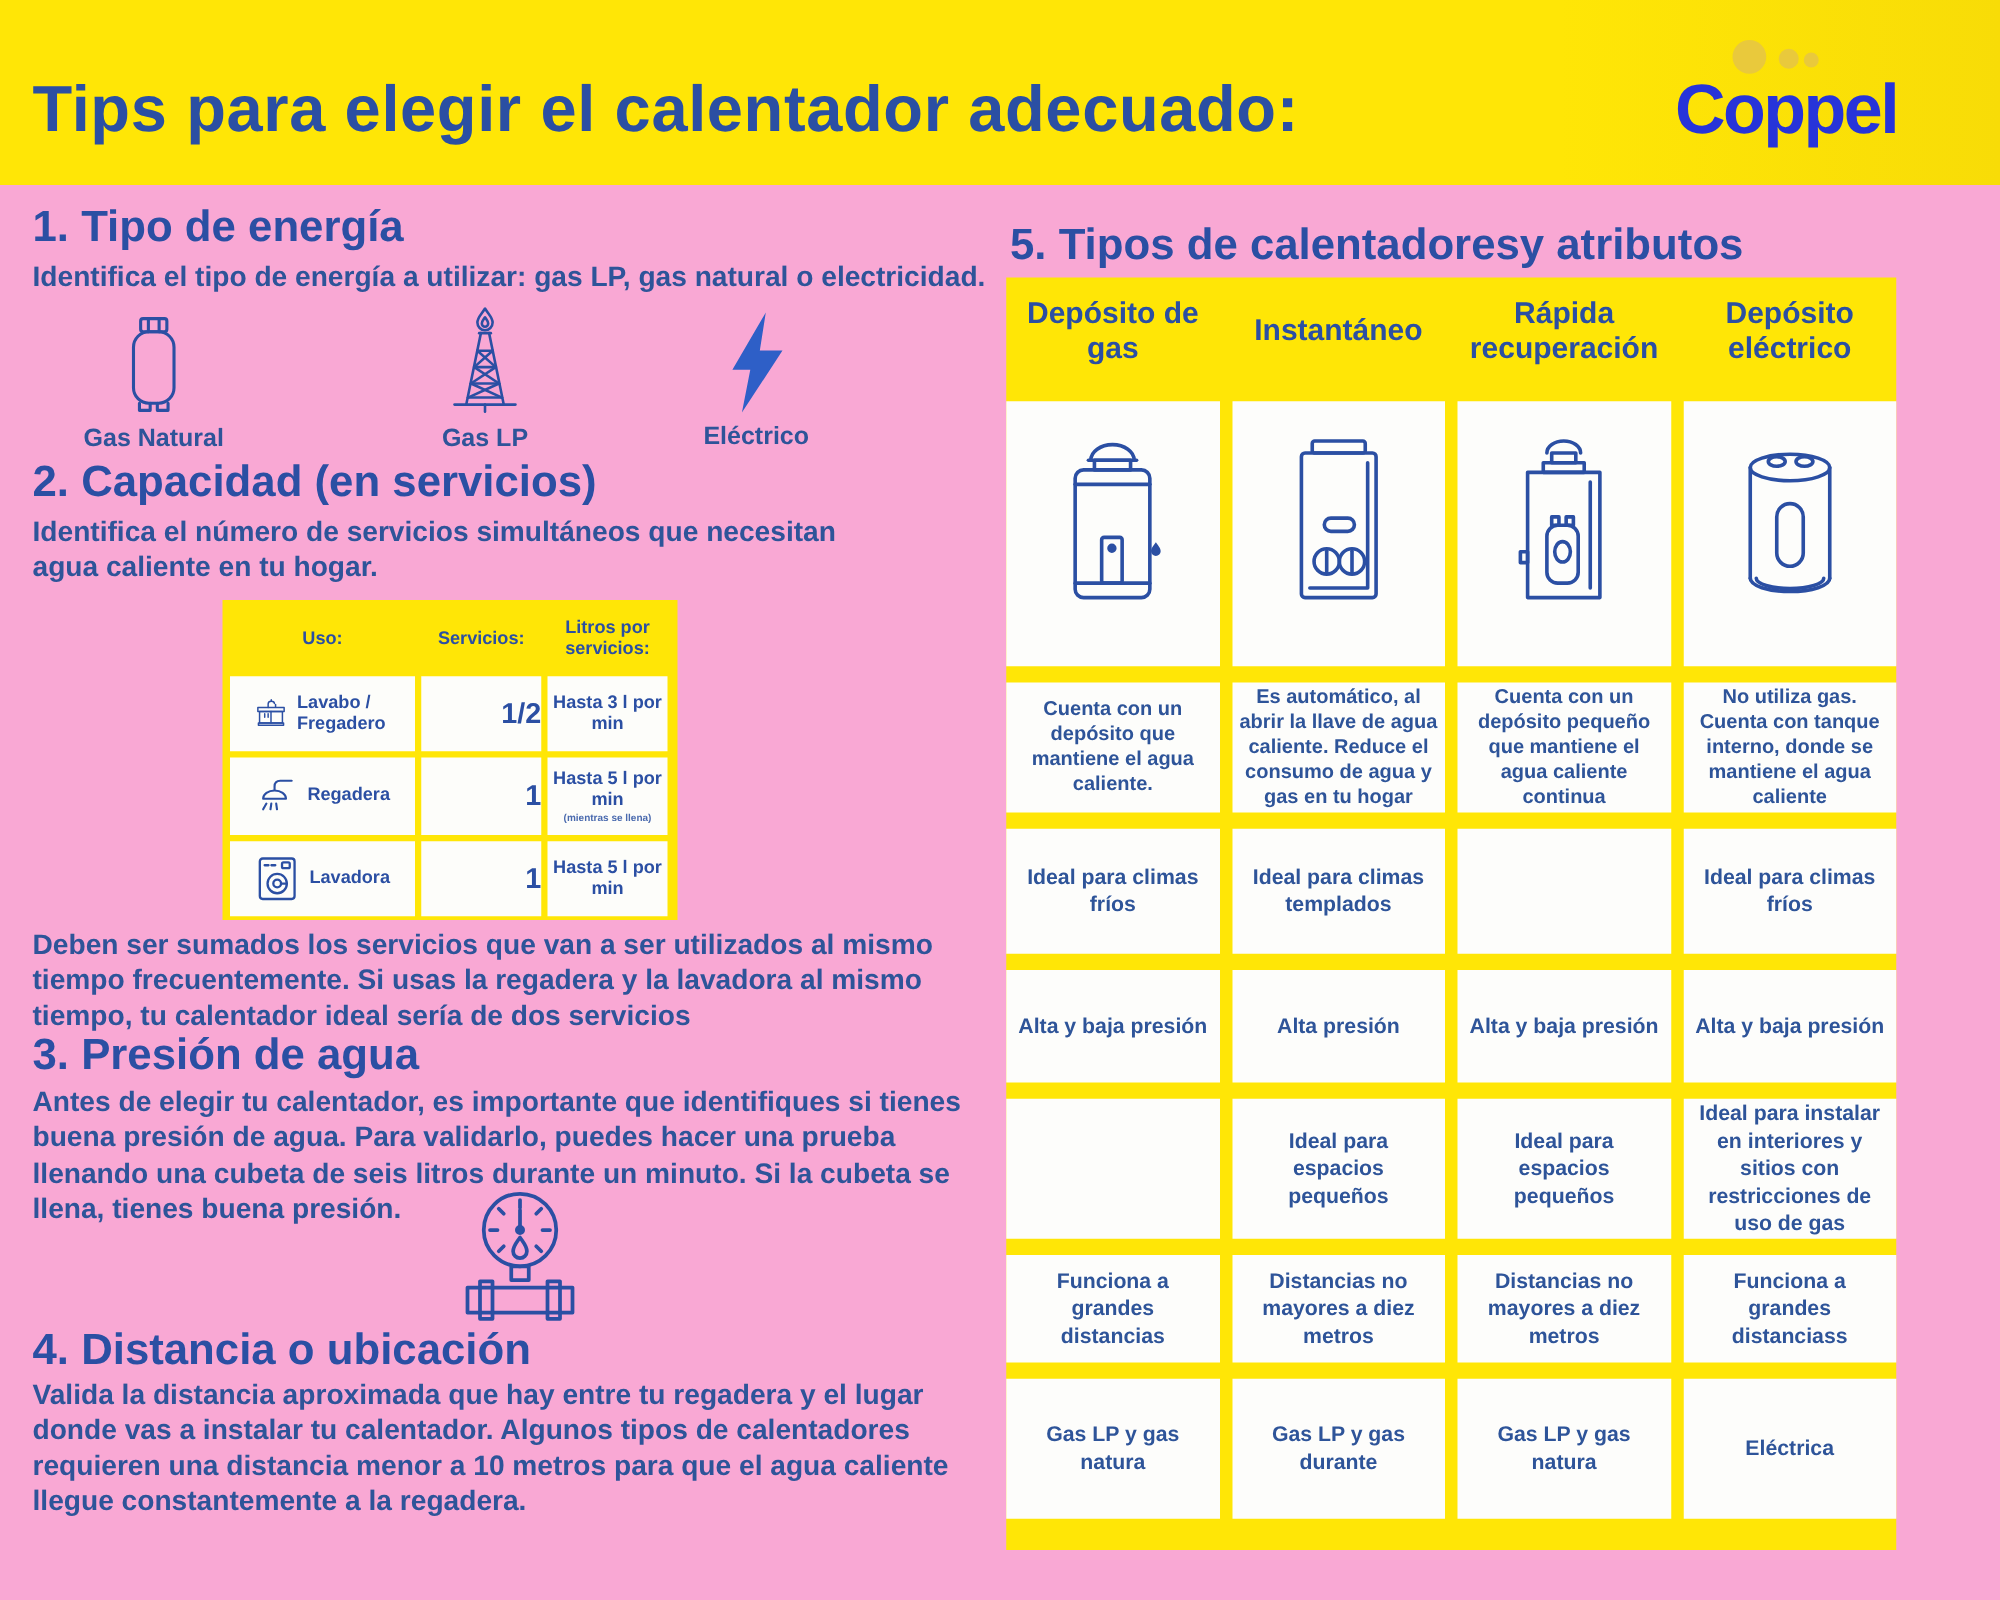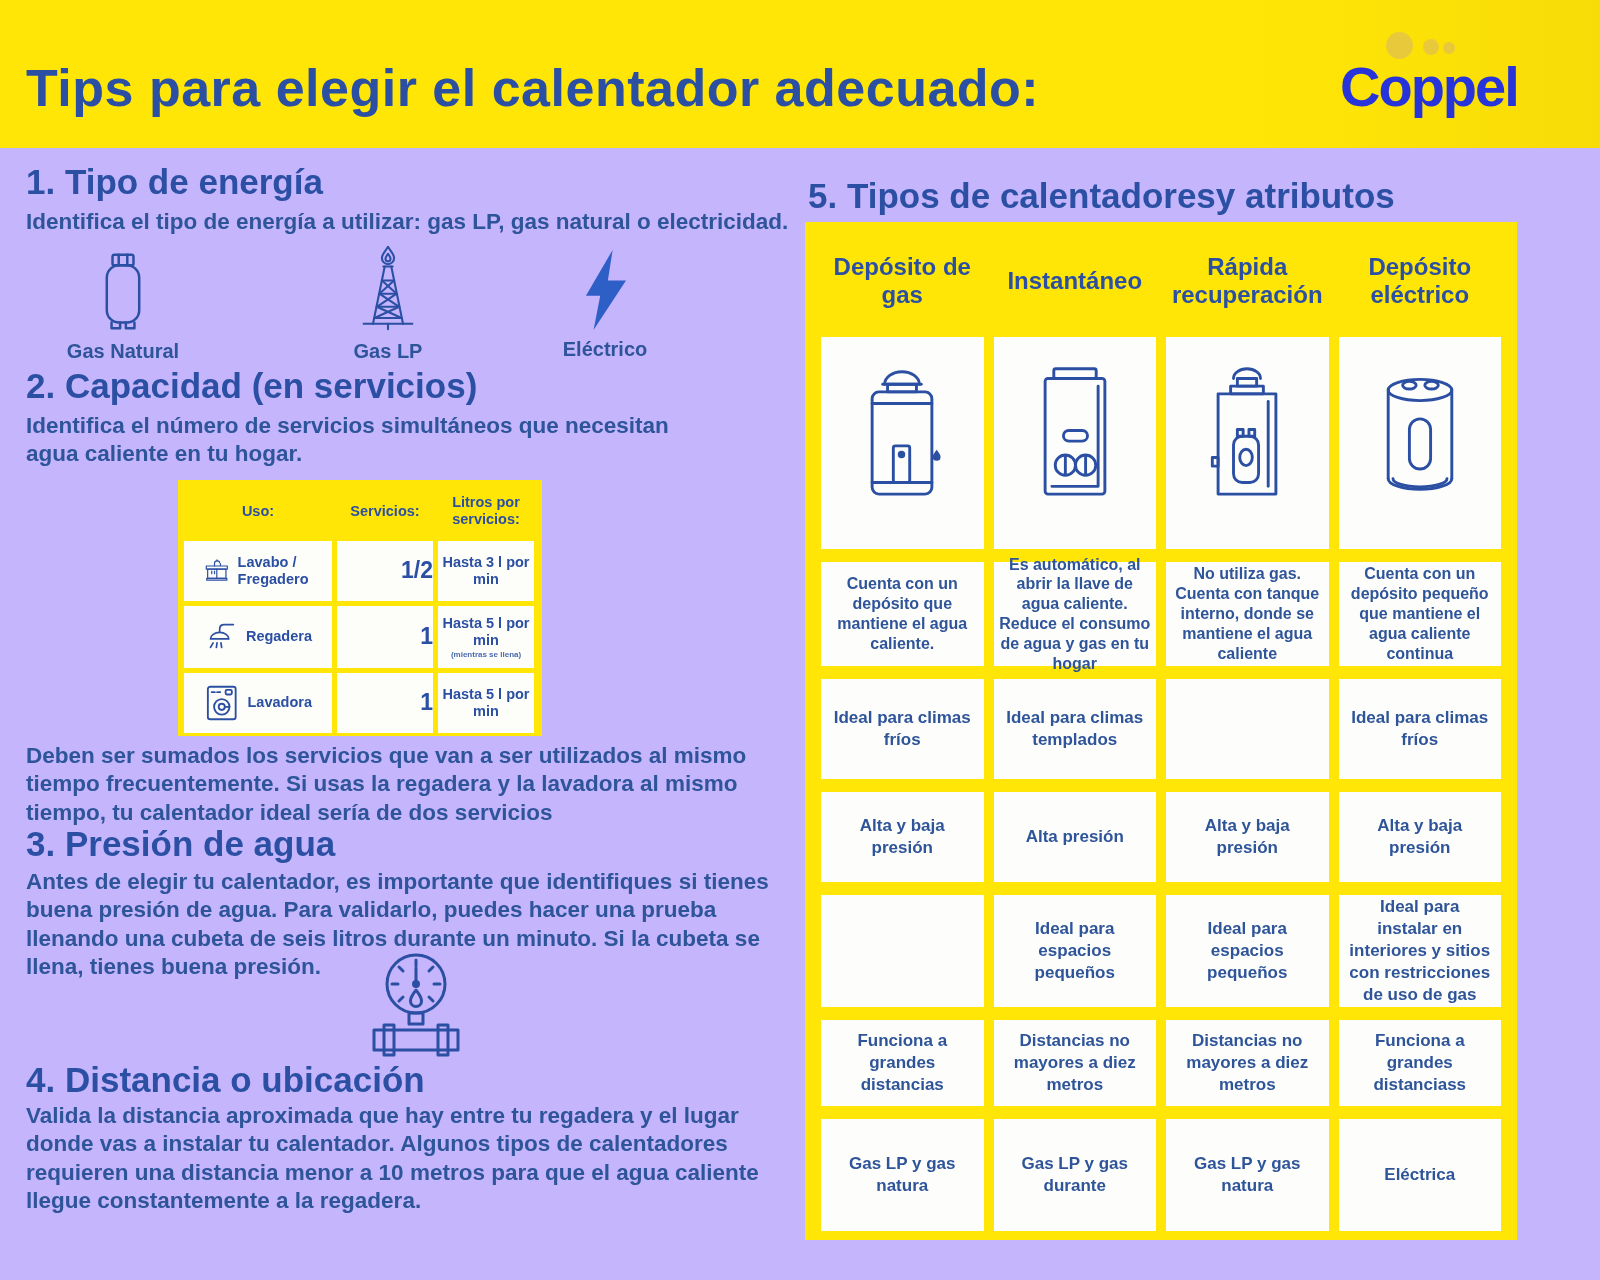--- a/index.html
+++ b/index.html
@@ -1,19 +1,19 @@
 <!DOCTYPE html>
 <html><head>
 <meta charset="utf-8">
 <style>
   html,body{margin:0;padding:0;}
   .page{
     position:relative;
     width:1600px;height:1280px;
-    background:#c4b5fd;
+    background:#f9a8d4;
     font-family:"Liberation Sans", sans-serif;
     overflow:hidden;
     color:#2B4FA3;
   }
   
   .topbar{
     position:absolute;left:0;top:0;width:1600px;height:148px;
     background:linear-gradient(90deg,#FFE606 0%,#FFE606 78%,#F8DC07 100%);
   }
   .page-title{
@@ -51,21 +51,21 @@
     font-size:14.5px;font-weight:700;color:#2B4FA3;line-height:1.15;}
   .cap-cell{background:#FDFDFA;display:flex;align-items:center;justify-content:flex-end;
     text-align:center;font-size:14.5px;font-weight:700;color:#2B4FA3;line-height:1.2;}
   .cap-cell.use{justify-content:flex-start;padding:0 20px;text-align:left;gap:8px;}
   .cap-cell .big{font-size:23px;}
   .cap-note{display:block;font-size:8px;font-weight:700;color:#4A6AAE;}
 
   
   .attr-table{
     position:absolute;left:805px;top:222px;width:712px;height:1018px;
-    background:#FFE606;box-sizing:border-box;padding:16px;
+    background:#FFE606;box-sizing:border-box;padding:0;
     display:grid;grid-template-columns:repeat(4,1fr);
     grid-template-rows:86px 212px 104px 100px 90px 112px 86px 112px;
     column-gap:10px;row-gap:13px;
   }
   .attr-hd{display:flex;align-items:center;justify-content:center;text-align:center;
     font-size:24px;font-weight:700;color:#2B4FA3;line-height:1.18;}
   .attr-cell{background:#FDFDFB;display:flex;align-items:center;justify-content:center;
     text-align:center;font-size:17px;font-weight:700;color:#2E5499;
     line-height:1.3;padding:6px 9px;box-sizing:border-box;}
   .attr-cell.desc{font-size:16px;line-height:1.24;padding:6px 5px;}
@@ -284,22 +284,22 @@
         <path d="M22 30 V122"></path>
         <path d="M88 30 V122"></path>
         <path d="M22 122 a33 11 0 0 0 66 0"></path>
         <path d="M27 122 a28 8.5 0 0 0 56 0"></path>
         <rect x="44" y="60" width="22" height="52" rx="11"></rect>
       </svg>
     </div>
 
     <div class="attr-cell desc">Cuenta con un depósito que mantiene el agua caliente.</div>
     <div class="attr-cell desc">Es automático, al abrir la llave de agua caliente. Reduce el consumo de agua y gas en tu hogar</div>
+    <div class="attr-cell desc">Cuenta con un depósito pequeño que mantiene el agua caliente continua</div>
     <div class="attr-cell desc">No utiliza gas. Cuenta con tanque interno, donde se mantiene el agua caliente</div>
-    <div class="attr-cell desc">Cuenta con un depósito pequeño que mantiene el agua caliente continua</div>
 
     <div class="attr-cell">Ideal para climas fríos</div>
     <div class="attr-cell">Ideal para climas templados</div>
     <div class="attr-cell"></div>
     <div class="attr-cell">Ideal para climas fríos</div>
 
     <div class="attr-cell">Alta y baja presión</div>
     <div class="attr-cell">Alta presión</div>
     <div class="attr-cell">Alta y baja presión</div>
     <div class="attr-cell">Alta y baja presión</div>

